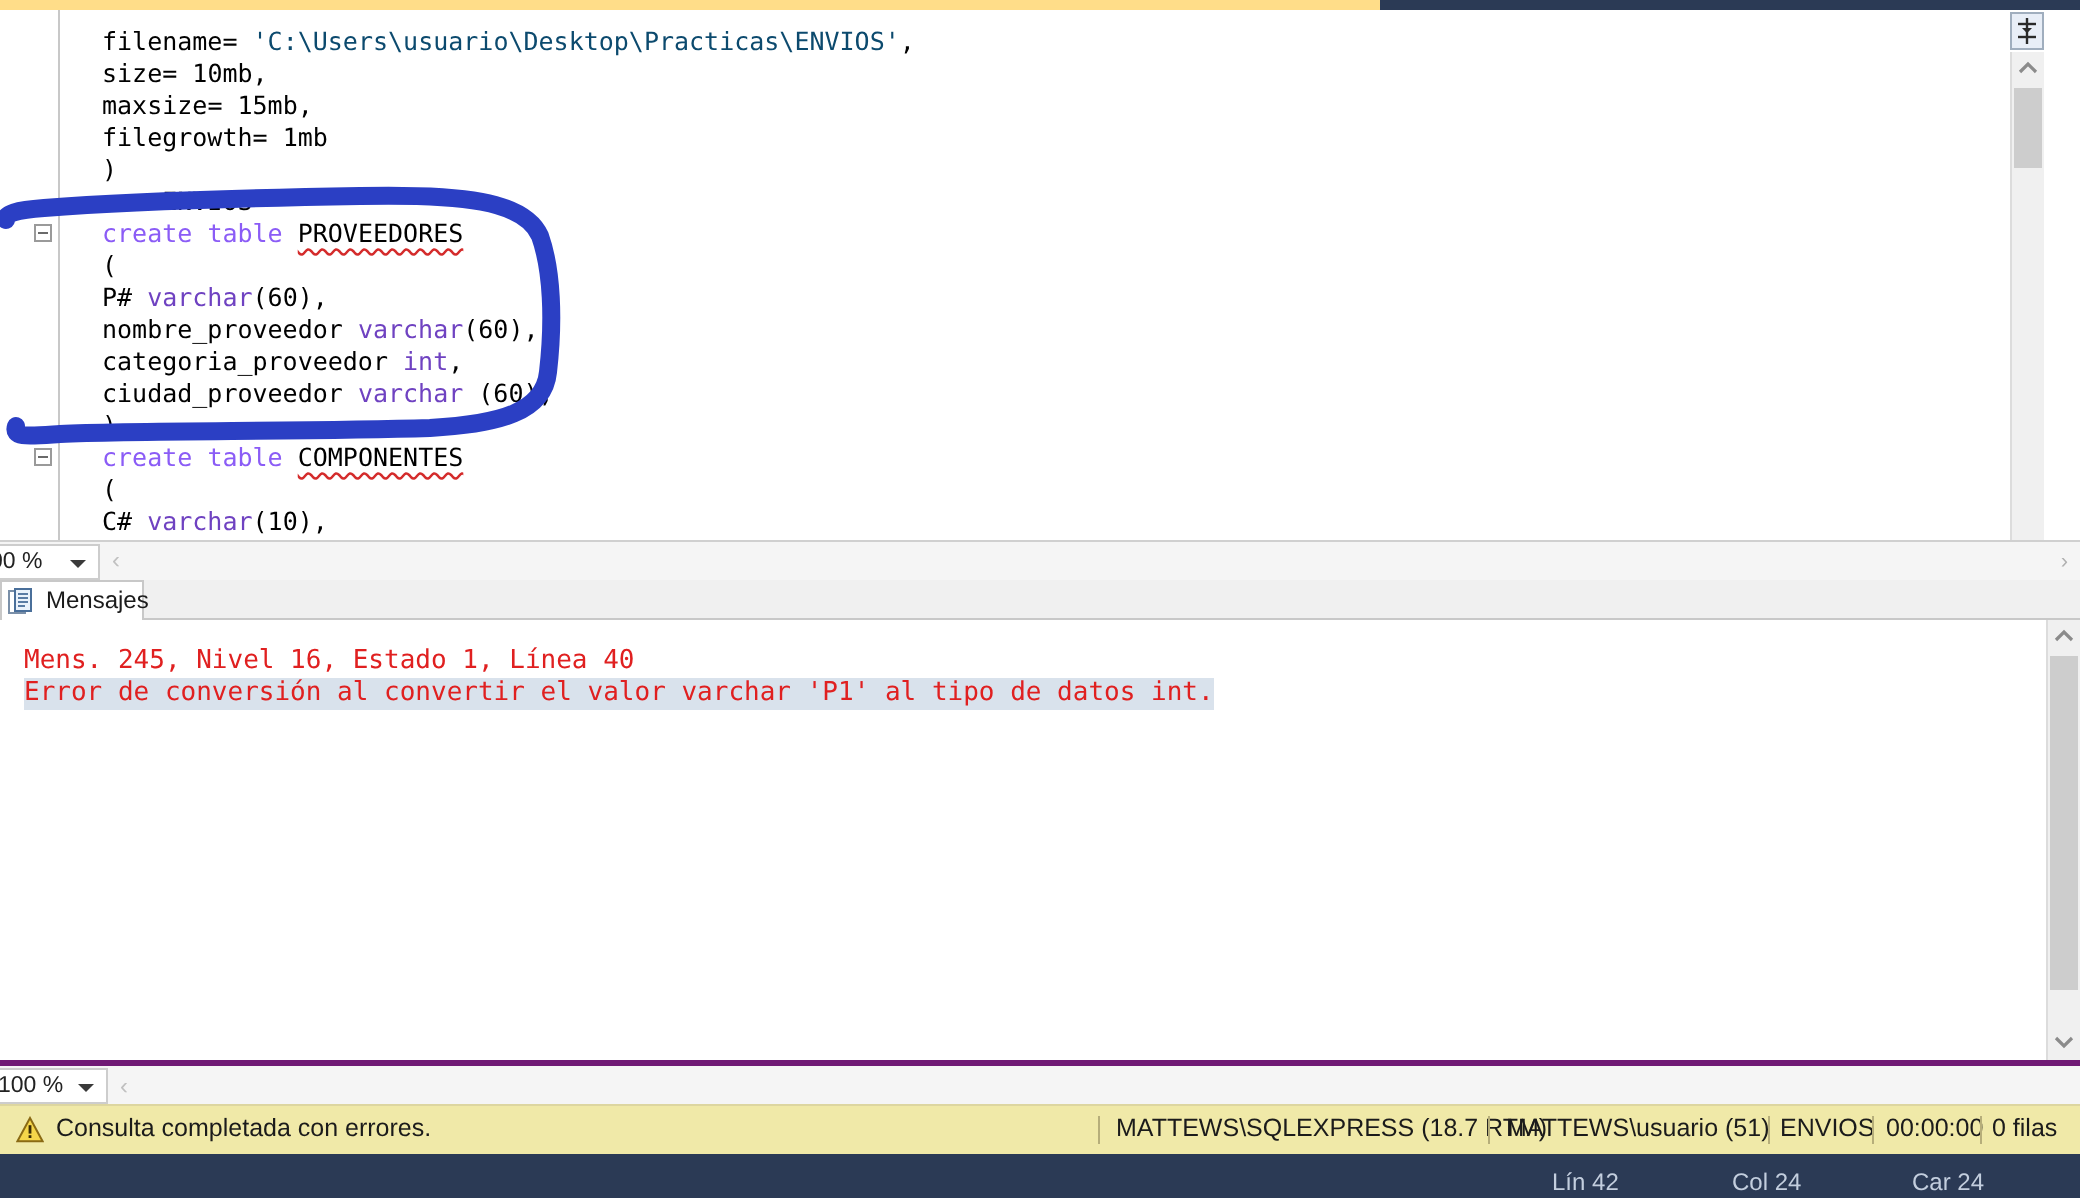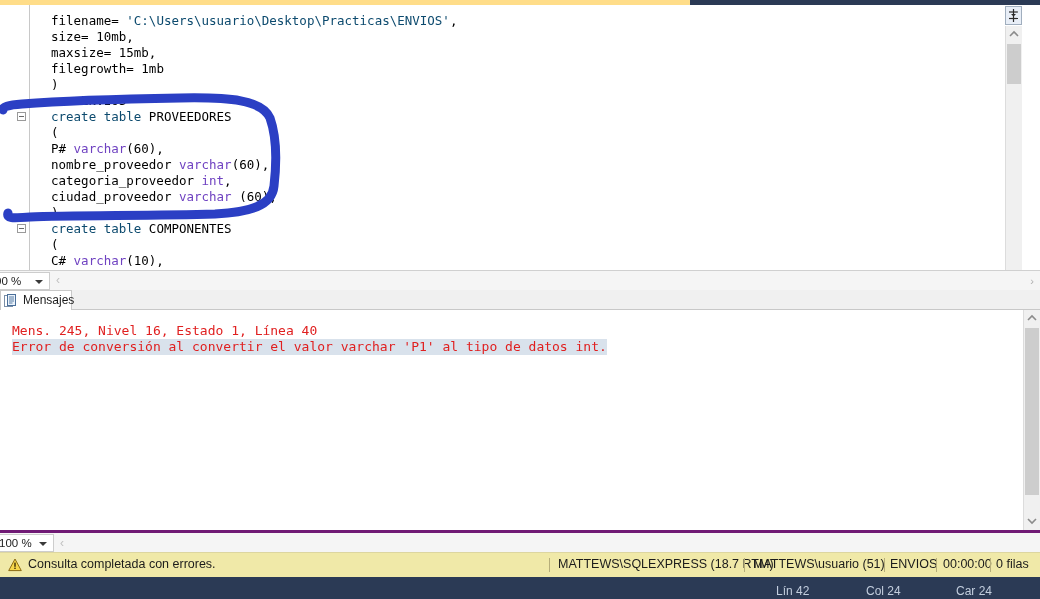--- a/index.html
+++ b/index.html
@@ -59,25 +59,26 @@
   }
   .codearea {
     position: absolute; left: 30px; top: 5px;
     width: 990px; height: 265px;
     font-family: "DejaVu Sans Mono", "Liberation Mono", monospace;
     font-size: 12.5px;
     line-height: 16px;
     white-space: pre;
   }
   .ln { position: absolute; left: 0; height: 16px; }
-  .kw  { color: #0c4a6e; }
+  .kw  { color: #8b5cf6; }
   .str { color: #0c4a6e; }
   .typ { color: #6f42c1; }
   .pln { color: #000000; }
   .ident-underline {
+    text-decoration: underline;
     text-decoration-style: wavy;
     text-decoration-color: #d42c2c;
     text-underline-offset: 2px;
   }
   
   .collapse {
     position: absolute;
     left: -13px; top: 3px;
     width: 9px; height: 9px;
     border: 1px solid #9a9a9a;

